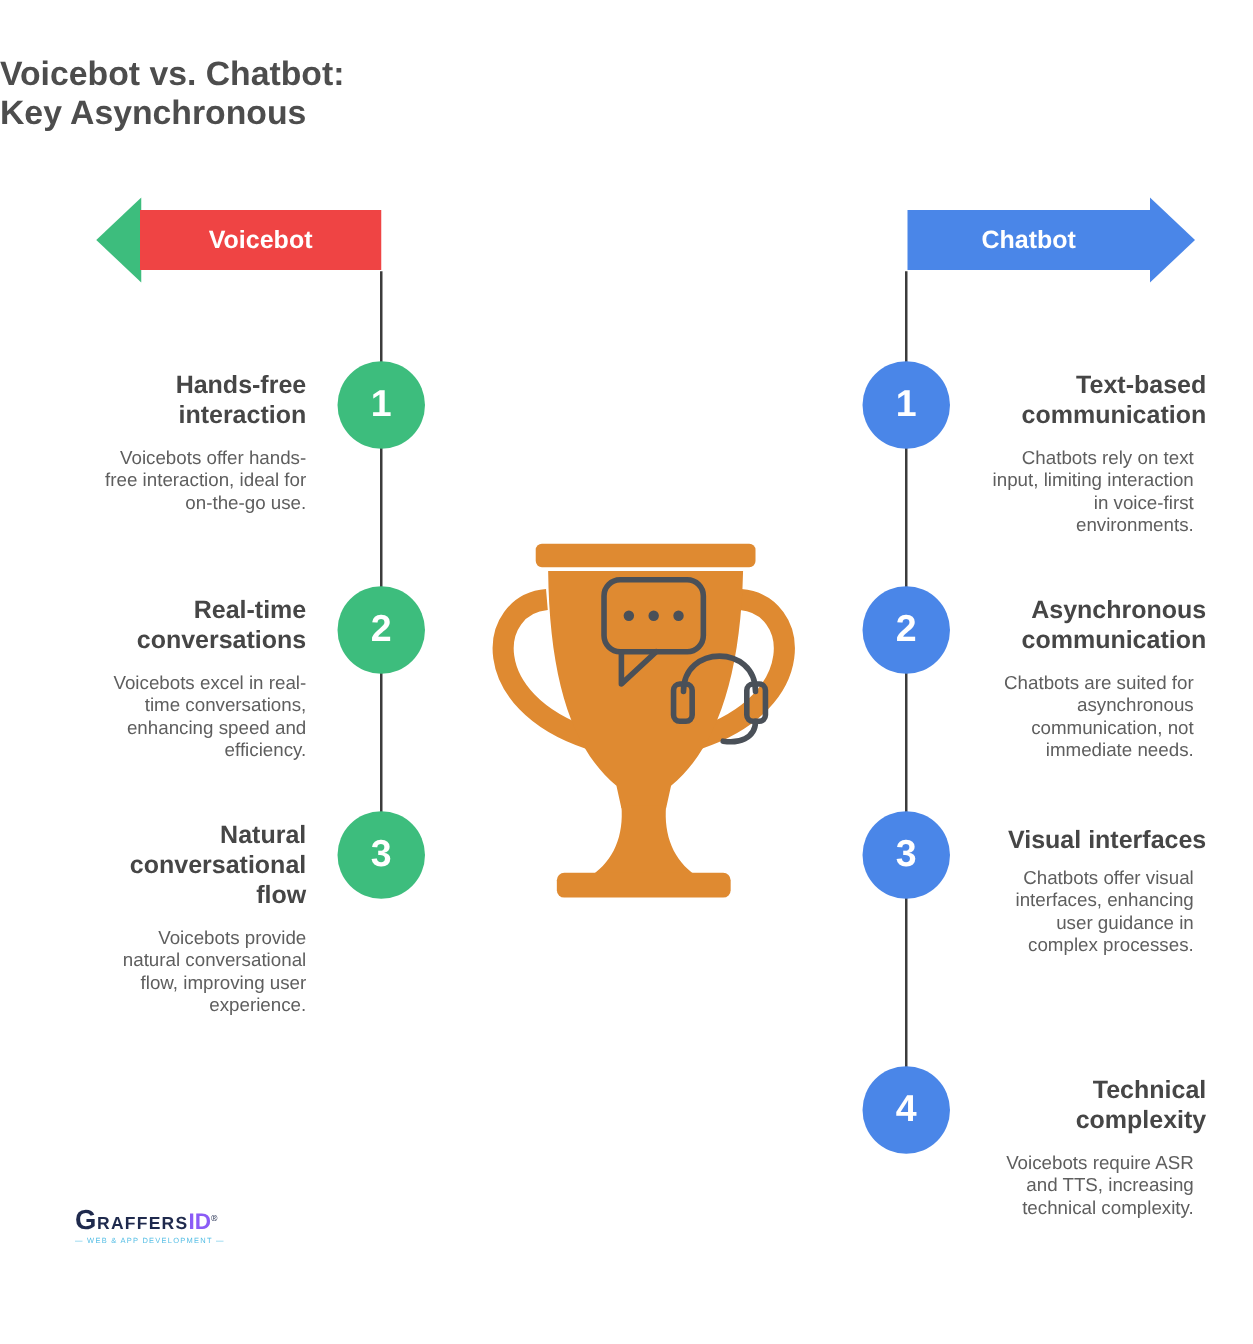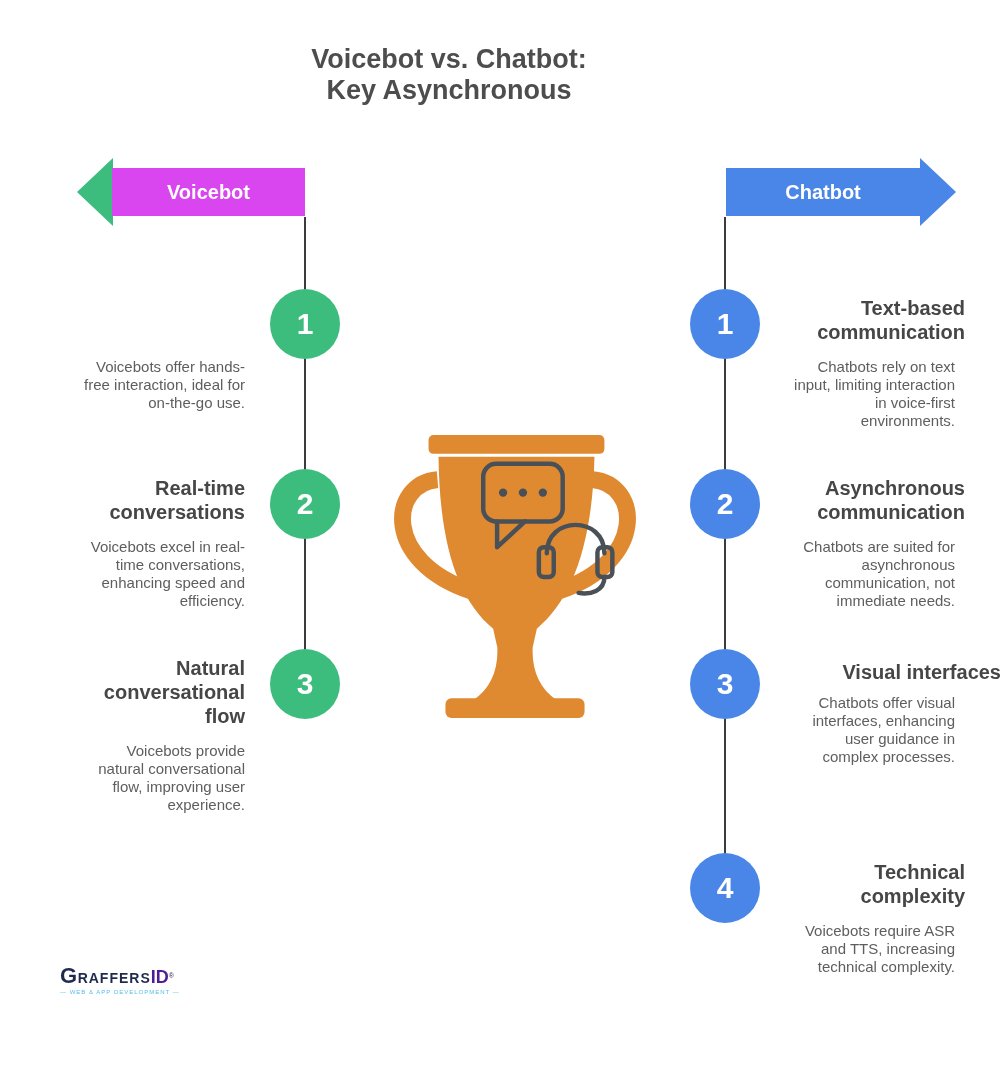--- a/index.html
+++ b/index.html
@@ -1,31 +1,31 @@
 <!DOCTYPE html>
 <html><head>
 <meta charset="utf-8">
 <style>
   html,body{margin:0;padding:0;background:#fff;}
   .page{position:relative;width:1002px;height:1075px;background:#ffffff;overflow:hidden;
         font-family:"Liberation Sans", sans-serif;}
 
-  .title{position:absolute;left:0;top:44px;width:898px;text-align:center;
+  .title{position:absolute;left:0;top:44px;width:898px;text-align:left;
          font-size:27px;font-weight:bold;color:#4d4d4d;line-height:31px;}
 
   
   .vline{position:absolute;width:2px;background:#3c3c3c;z-index:1;}
   .vline.left{left:304px;top:217px;height:467px;}
   .vline.right{left:724px;top:217px;height:671px;}
 
   
   .arrow-body{position:absolute;top:168px;height:48px;z-index:2;
               display:flex;align-items:center;justify-content:center;
               color:#fff;font-size:20px;font-weight:bold;}
-  .arrow-body.voicebot{left:112px;width:193px;background:#d946ef;}
+  .arrow-body.voicebot{left:112px;width:193px;background:#ef4444;}
   .arrow-body.chatbot{left:726px;width:194px;background:#4a86e8;}
   .arrow-tip{position:absolute;top:158px;width:0;height:0;z-index:2;
              border-top:34px solid transparent;border-bottom:34px solid transparent;}
   .arrow-tip.voicebot{left:77px;border-right:36px solid #3dbd7d;}
   .arrow-tip.chatbot{left:920px;border-left:36px solid #4a86e8;}
 
   
   .num-circle{position:absolute;width:70px;height:70px;border-radius:50%;z-index:3;
               display:flex;align-items:center;justify-content:center;
               color:#fff;font-size:30px;font-weight:bold;}
@@ -42,21 +42,21 @@
   .w-body{width:165px;}
 
   
   .trophy{position:absolute;left:375px;top:432px;z-index:2;}
 
   
   .brand-logo{position:absolute;left:60px;top:966px;width:110px;text-align:center;z-index:2;}
   .brand-line1{white-space:nowrap;line-height:20px;}
   .brand-g{font-size:22px;font-weight:bold;color:#1f2a4d;letter-spacing:0.5px;}
   .brand-main{font-size:14px;font-weight:bold;color:#1f2a4d;letter-spacing:1px;}
-  .brand-suffix{font-size:18px;font-weight:bold;color:#4c1d95;}
+  .brand-suffix{font-size:18px;font-weight:bold;color:#8b5cf6;}
   .brand-reg{font-size:7px;color:#1f2a4d;vertical-align:top;}
   .brand-tagline{font-size:6px;color:#55bee5;letter-spacing:1px;margin-top:1px;white-space:nowrap;}
 
   
   .credit{position:absolute;right:24px;top:1082px;display:flex;align-items:center;gap:5px;
           font-size:13px;color:#afafaf;z-index:2;}
 </style>
 </head>
 <body>
 
@@ -76,20 +76,21 @@
   </div>
 
   <div class="arrow-tip chatbot"></div>
   <div class="arrow-body chatbot">
     <span>Chatbot</span>
   </div>
 
   <div class="num-circle green" style="top:289px;">
     <span>1</span>
   </div>
+  <div class="step-heading left-col w-head" style="top:296px;">Hands-free interaction</div>
   <div class="step-body left-col w-body" style="top:358px;margin-left:20px;">Voicebots offer hands-free interaction, ideal for on-the-go use.</div>
 
   <div class="num-circle green" style="top:469px;">
     <span>2</span>
   </div>
   <div class="step-heading left-col w-head" style="top:476px;">Real-time conversations</div>
   <div class="step-body left-col w-body" style="top:538px;">Voicebots excel in real-time conversations, enhancing speed and efficiency.</div>
 
   <div class="num-circle green" style="top:649px;">
     <span>3</span>
@@ -105,21 +106,21 @@
 
   <div class="num-circle blue" style="top:469px;">
     <span>2</span>
   </div>
   <div class="step-heading right-col w-head" style="top:476px;">Asynchronous communication</div>
   <div class="step-body right-col w-body" style="top:538px;">Chatbots are suited for asynchronous communication, not immediate needs.</div>
 
   <div class="num-circle blue" style="top:649px;">
     <span>3</span>
   </div>
-  <div class="step-heading right-col w-head" style="top:660px;margin-left:36px;">Visual interfaces</div>
+  <div class="step-heading right-col w-head" style="top:660px;">Visual interfaces</div>
   <div class="step-body right-col w-body" style="top:694px;">Chatbots offer visual interfaces, enhancing user guidance in complex processes.</div>
 
   <div class="num-circle blue" style="top:853px;">
     <span>4</span>
   </div>
   <div class="step-heading right-col w-head" style="top:860px;">Technical complexity</div>
   <div class="step-body right-col w-body" style="top:922px;">Voicebots require ASR and TTS, increasing technical complexity.</div>
 
   <div class="trophy">
     <svg width="280" height="298" viewBox="0 0 280 300">

